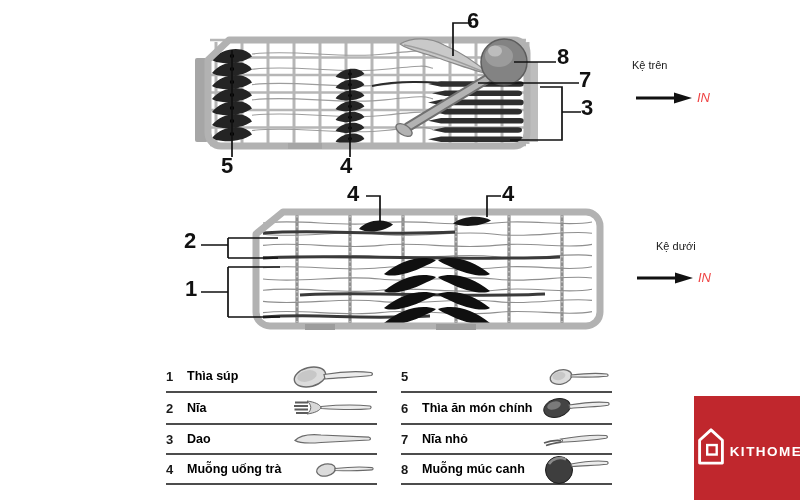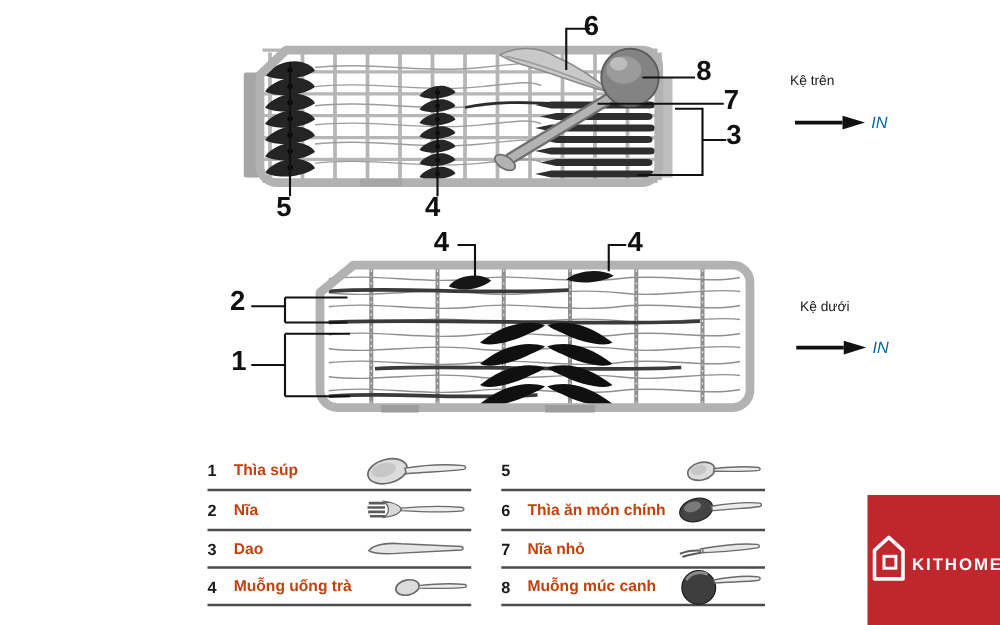--- a/index.html
+++ b/index.html
@@ -2,27 +2,27 @@
 <html><head>
 <meta charset="utf-8">
 <style>
   html,body{margin:0;padding:0;}
   body{width:800px;height:500px;background:#ffffff;overflow:hidden;position:relative;
        font-family:"Liberation Sans","DejaVu Sans",sans-serif;}
   .stage{position:absolute;left:0;top:0;width:800px;height:500px;}
   #diagram-svg{position:absolute;left:0;top:0;}
   .callout{position:absolute;font-weight:700;font-size:22px;color:#111;line-height:1;}
   .rack-title{position:absolute;font-size:11px;color:#1a1a1a;line-height:1;}
-  .in-label{position:absolute;font-size:13px;font-style:italic;color:#0369a1;line-height:1;}
+  .in-label{position:absolute;font-size:13px;font-style:italic;color:#ef4444;line-height:1;}
   .legend{position:absolute;left:166px;top:361px;width:446px;display:flex;gap:24px;}
   .legend-col{width:211px;}
   .lrow{position:relative;display:flex;align-items:center;border-bottom:2px solid #4c4c4c;}
   .lrow.h30{height:30px;} .lrow.h28{height:28px;}
   .lnum{width:16px;font-weight:700;font-size:13px;color:#1a1a1a;flex:0 0 auto;}
-  .llbl{font-weight:700;font-size:12.5px;color:#c2410c;white-space:nowrap;margin-left:5px;}
+  .llbl{font-weight:700;font-size:12.5px;color:#000000;white-space:nowrap;margin-left:5px;}
   .licon{position:absolute;right:0;top:50%;transform:translateY(-50%);display:flex;}
   .logo{position:absolute;left:694px;top:396px;width:106px;height:104px;
         display:flex;align-items:center;justify-content:center;}
   .logo-text{color:#fff;font-weight:700;font-size:13.5px;letter-spacing:1.5px;margin-top:7px;}
 </style>
 </head>
 <body>
 
 <div class="stage">
 
@@ -187,21 +187,21 @@
   <div class="callout" style="left:581px;top:97px">3</div>
   <div class="callout" style="left:221px;top:155px">5</div>
   <div class="callout" style="left:340px;top:155px">4</div>
   <div class="callout" style="left:347px;top:183px">4</div>
   <div class="callout" style="left:502px;top:183px">4</div>
   <div class="callout" style="left:184px;top:230px">2</div>
   <div class="callout" style="left:185px;top:278px">1</div>
 
   <div class="rack-title" style="left:632px;top:60px">Kệ trên</div>
   <div class="in-label" style="left:697px;top:91px">IN</div>
-  <div class="rack-title" style="left:640px;top:241px">Kệ dưới</div>
+  <div class="rack-title" style="left:656px;top:241px">Kệ dưới</div>
   <div class="in-label" style="left:698px;top:271px">IN</div>
 
   <div class="legend">
     <div class="legend-col">
       <div class="lrow h30">
         <span class="lnum">1</span>
         <span class="llbl">Thìa súp</span>
         <span class="licon">
           <svg width="86" height="26" viewBox="0 0 86 26">
             <ellipse cx="19" cy="14" rx="16" ry="9.5" transform="rotate(-14 19 14)" fill="#dcdcdc" stroke="#6a6a6a" stroke-width="1.4"></ellipse>

